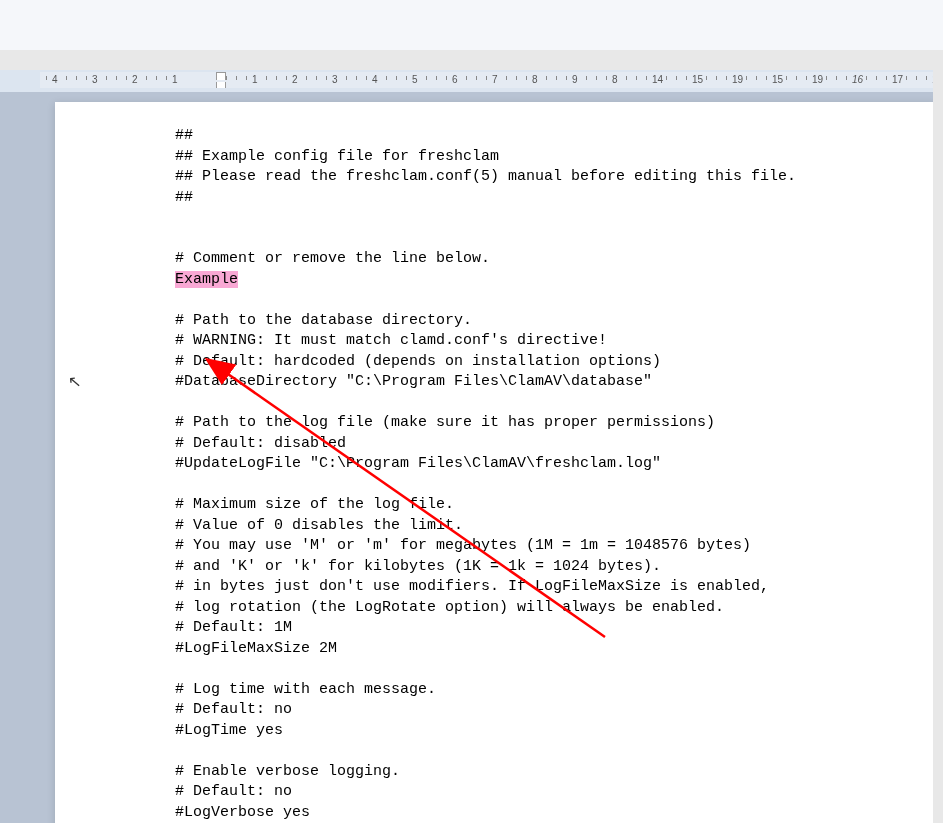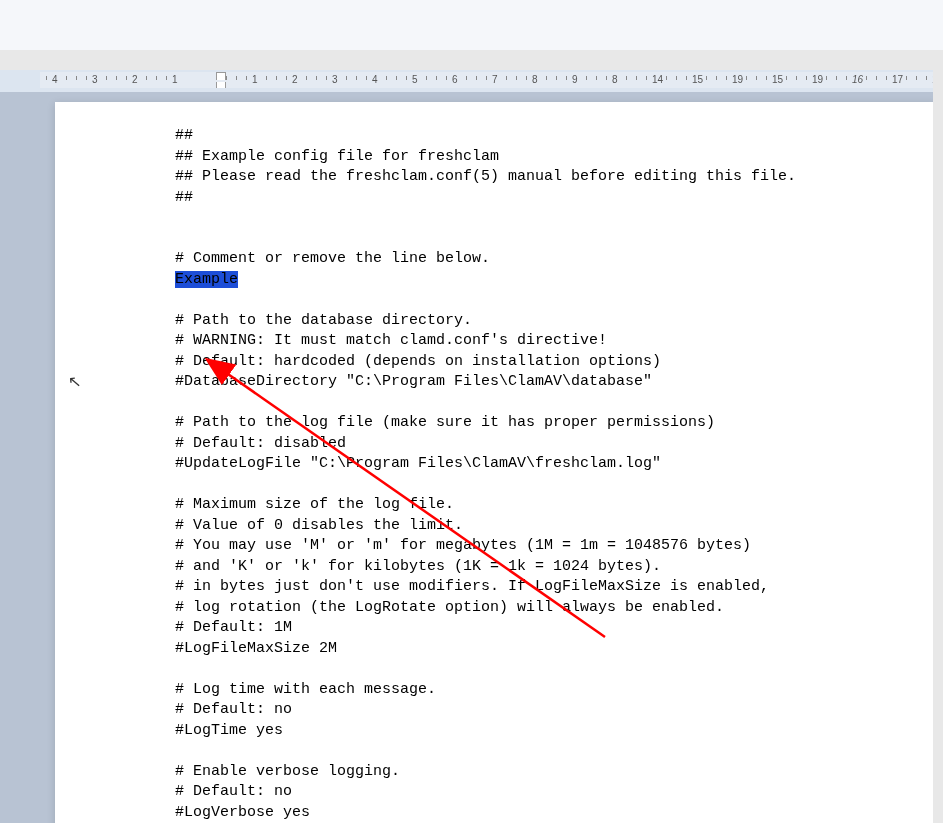--- a/index.html
+++ b/index.html
@@ -90,21 +90,21 @@
     }
     .doc-content {
       font-family: "NSimSun", "SimSun", "Courier New", monospace;
       font-size: 15px;
       line-height: 20.5px;
       color: #000;
       white-space: pre;
       position: relative;
     }
     .highlighted {
-      background: #1d4ed8;
+      background: #f9a8d4;
     }
     .cursor-icon {
       position: absolute;
       top: 280px;
       left: 68px;
       font-size: 16px;
       color: #333;
       transform: rotate(-5deg);
       z-index: 5;
     }

